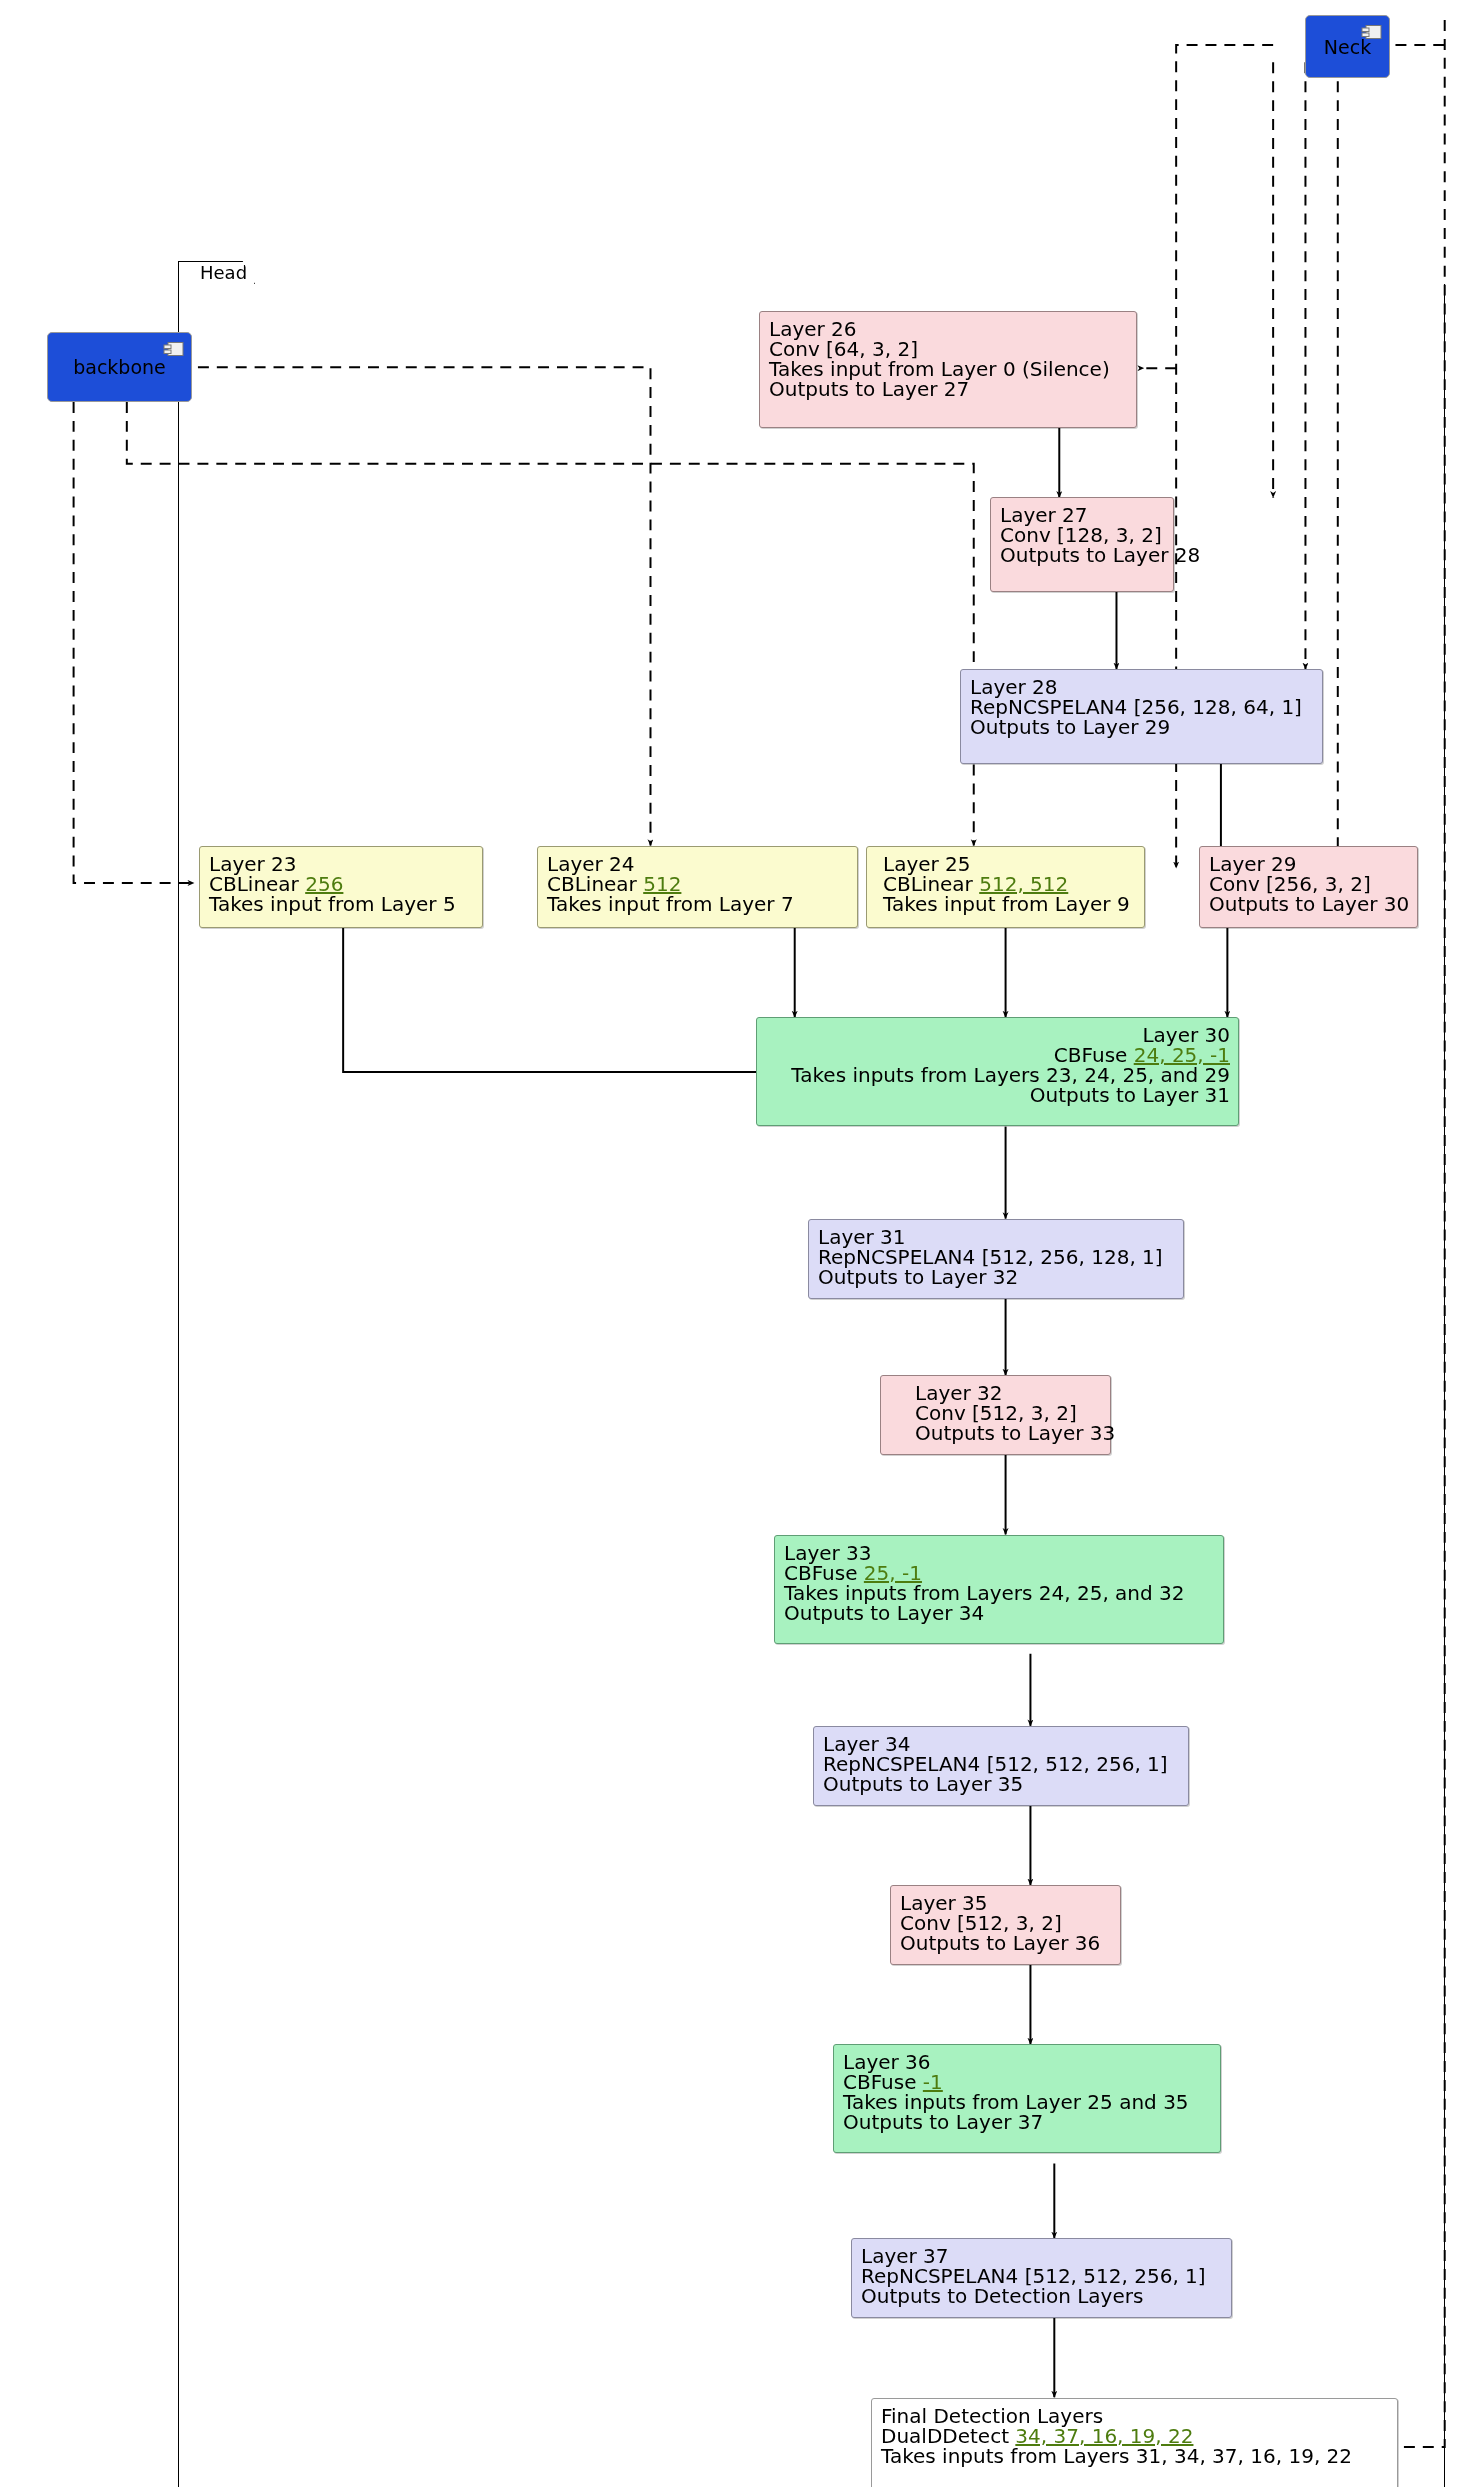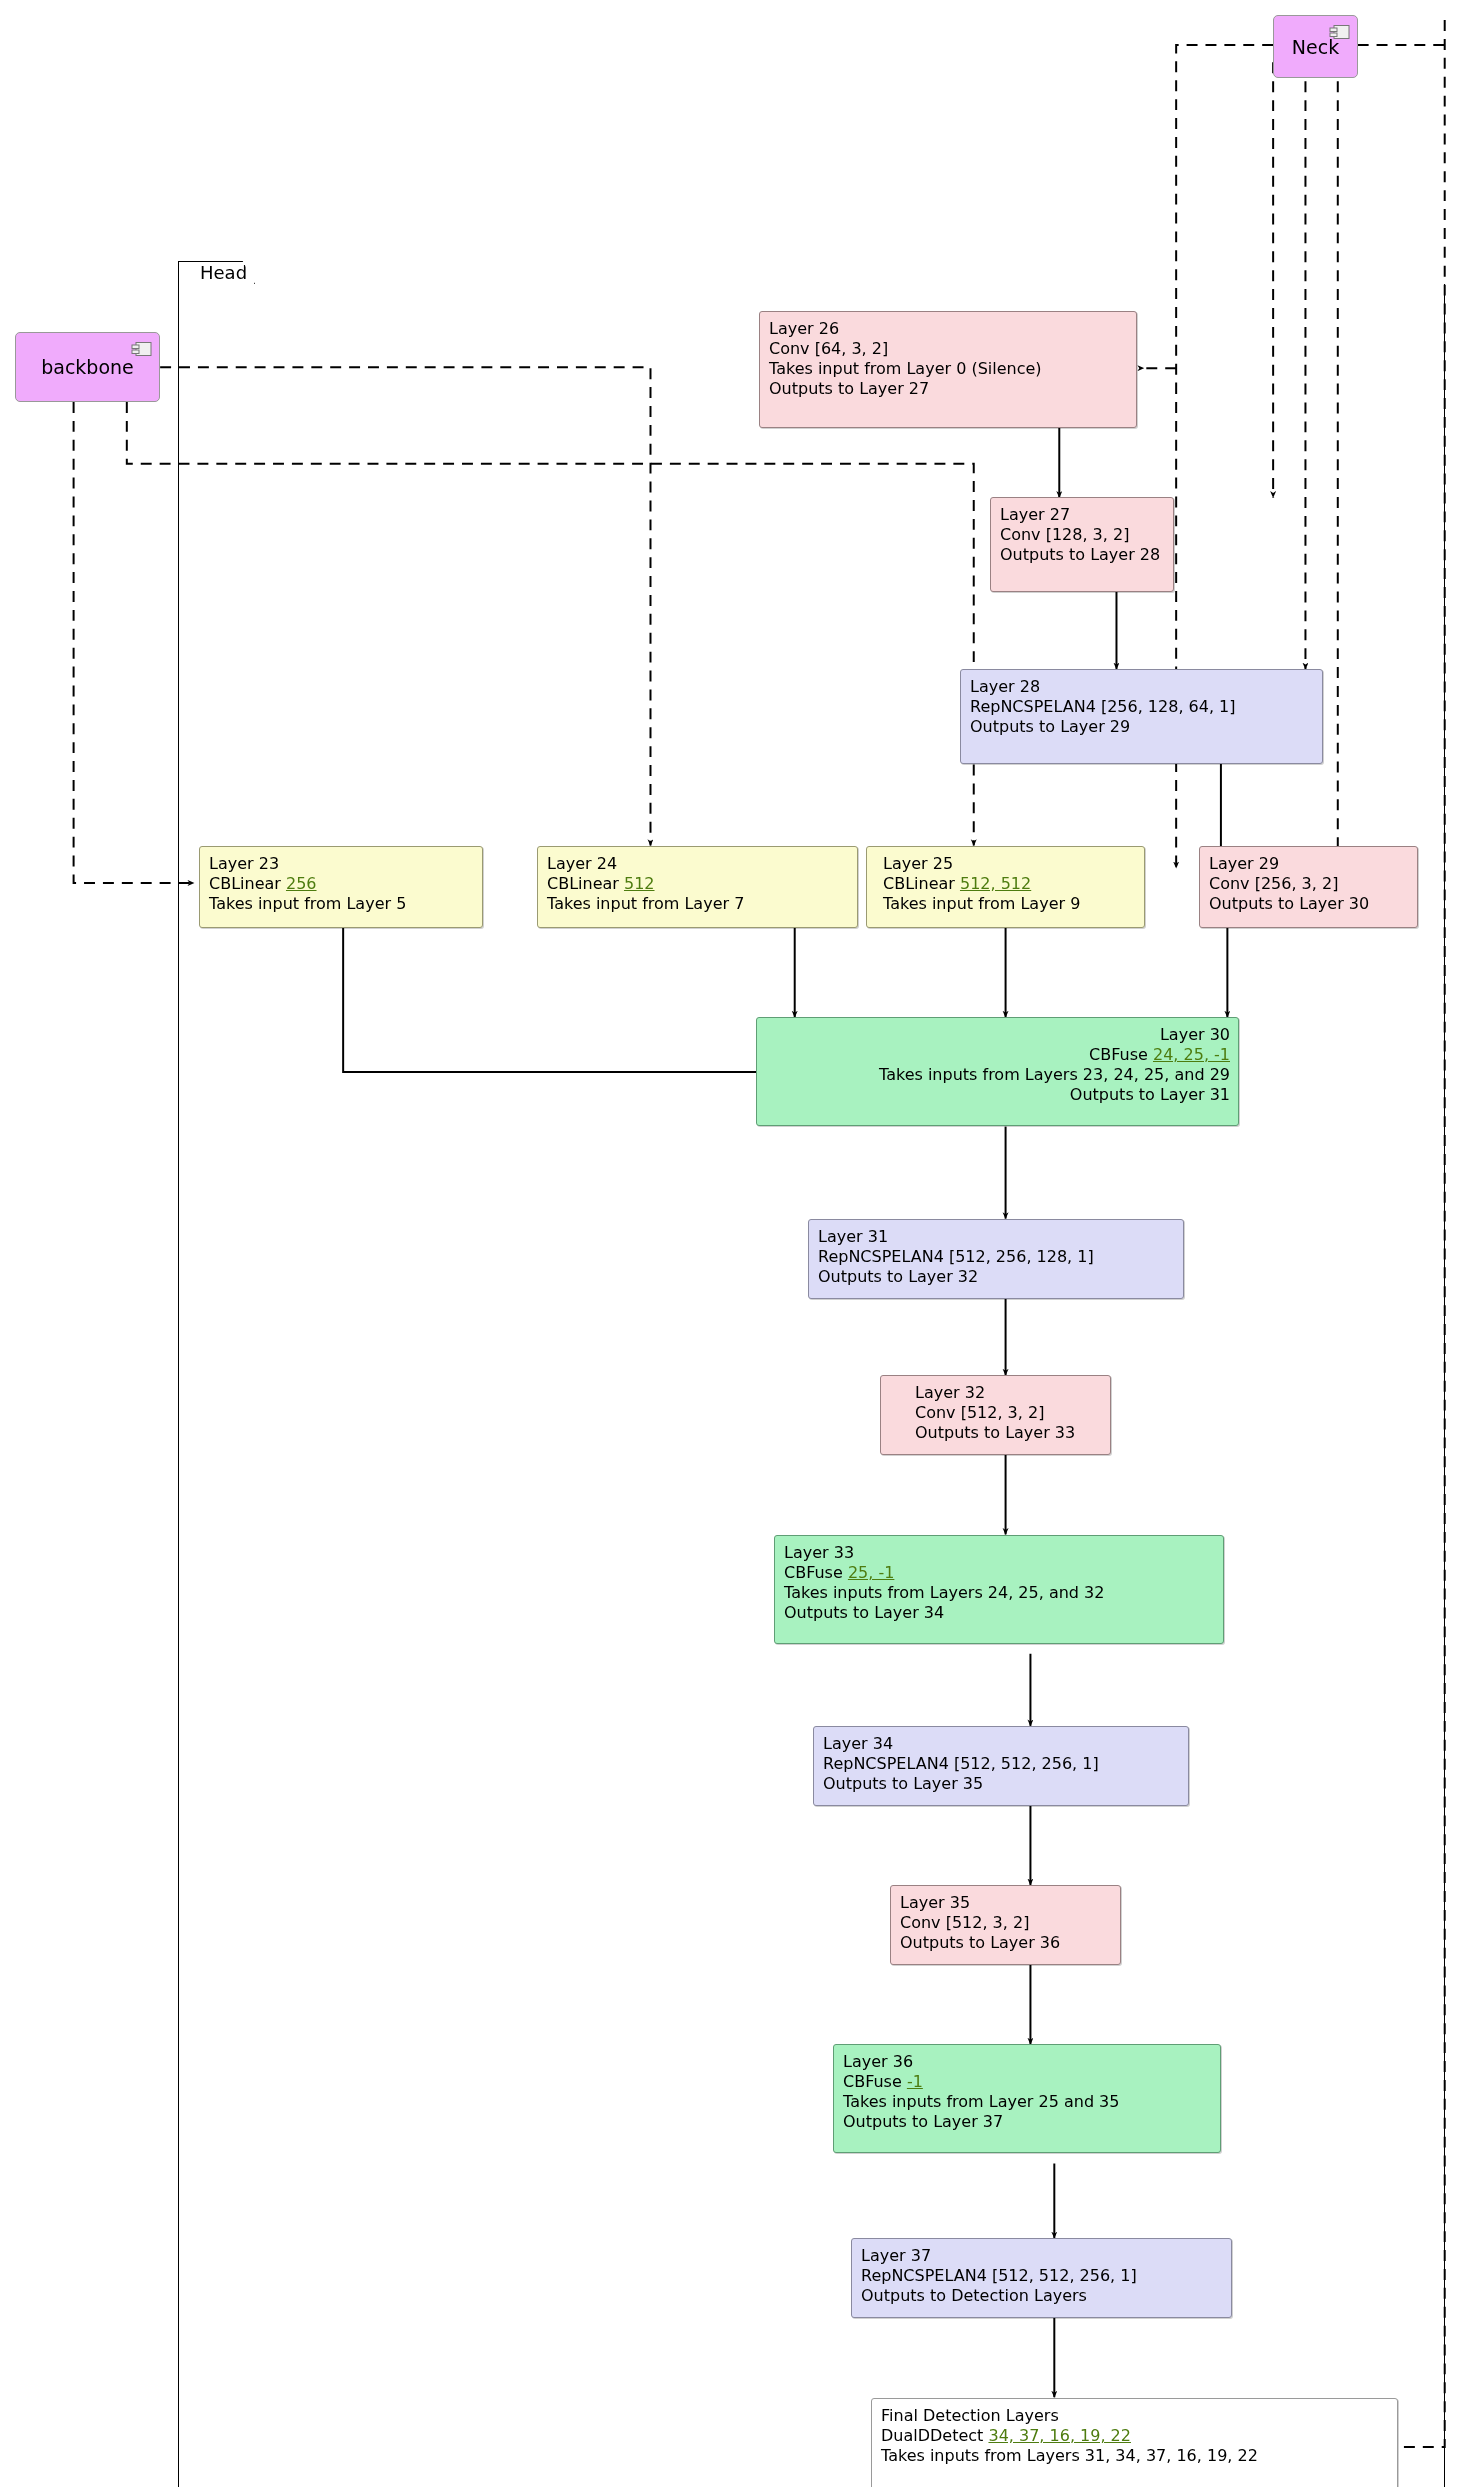--- a/index.html
+++ b/index.html
@@ -3,27 +3,28 @@
 <meta charset="utf-8">
 <style>
   html,body{margin:0;padding:0;background:#ffffff;}
   body{font-family:"DejaVu Sans", sans-serif;}
   #canvas{position:relative;width:1483px;height:2569px;background:#fff;overflow:hidden;}
   #wires{position:absolute;left:0;top:0;width:1483px;height:2569px;pointer-events:none;}
 
   
   .component{
     position:absolute;
-    background:#f0abfc;
+    background:#1d4ed8;
     border:1px solid #999999;
     border-radius:5px;
     box-sizing:border-box;
     display:flex;align-items:center;justify-content:center;
     font-size:19px;color:#000;
     font-family:"DejaVu Sans", sans-serif;
+    margin-left:32px;
   }
   .component .cicon{
     position:absolute;right:7px;top:6px;width:21px;height:16px;
   }
 
   
   .pkg{
     position:absolute;
     border:1.5px solid #000;
     border-top:none;
@@ -42,21 +43,21 @@
     white-space:nowrap;
   }
 
   
   .node{
     position:absolute;
     box-sizing:border-box;
     border:1px solid #8a8a8a;
     border-radius:3px;
     padding:7px 8px 7px 9px;
-    font-size:16px;
+    font-size:20px;
     line-height:20px;
     color:#000;
     white-space:nowrap;
     font-family:"DejaVu Sans", sans-serif;
     box-shadow:1px 1px 0 rgba(0,0,0,0.18);
   }
   .node .ln{display:block;}
   .pink {background:#fadadd;border-color:#9a8183;}
   .blue {background:#dcdcf7;border-color:#8a8aa0;}
   .yellow{background:#fbfbcf;border-color:#9a9a72;}

